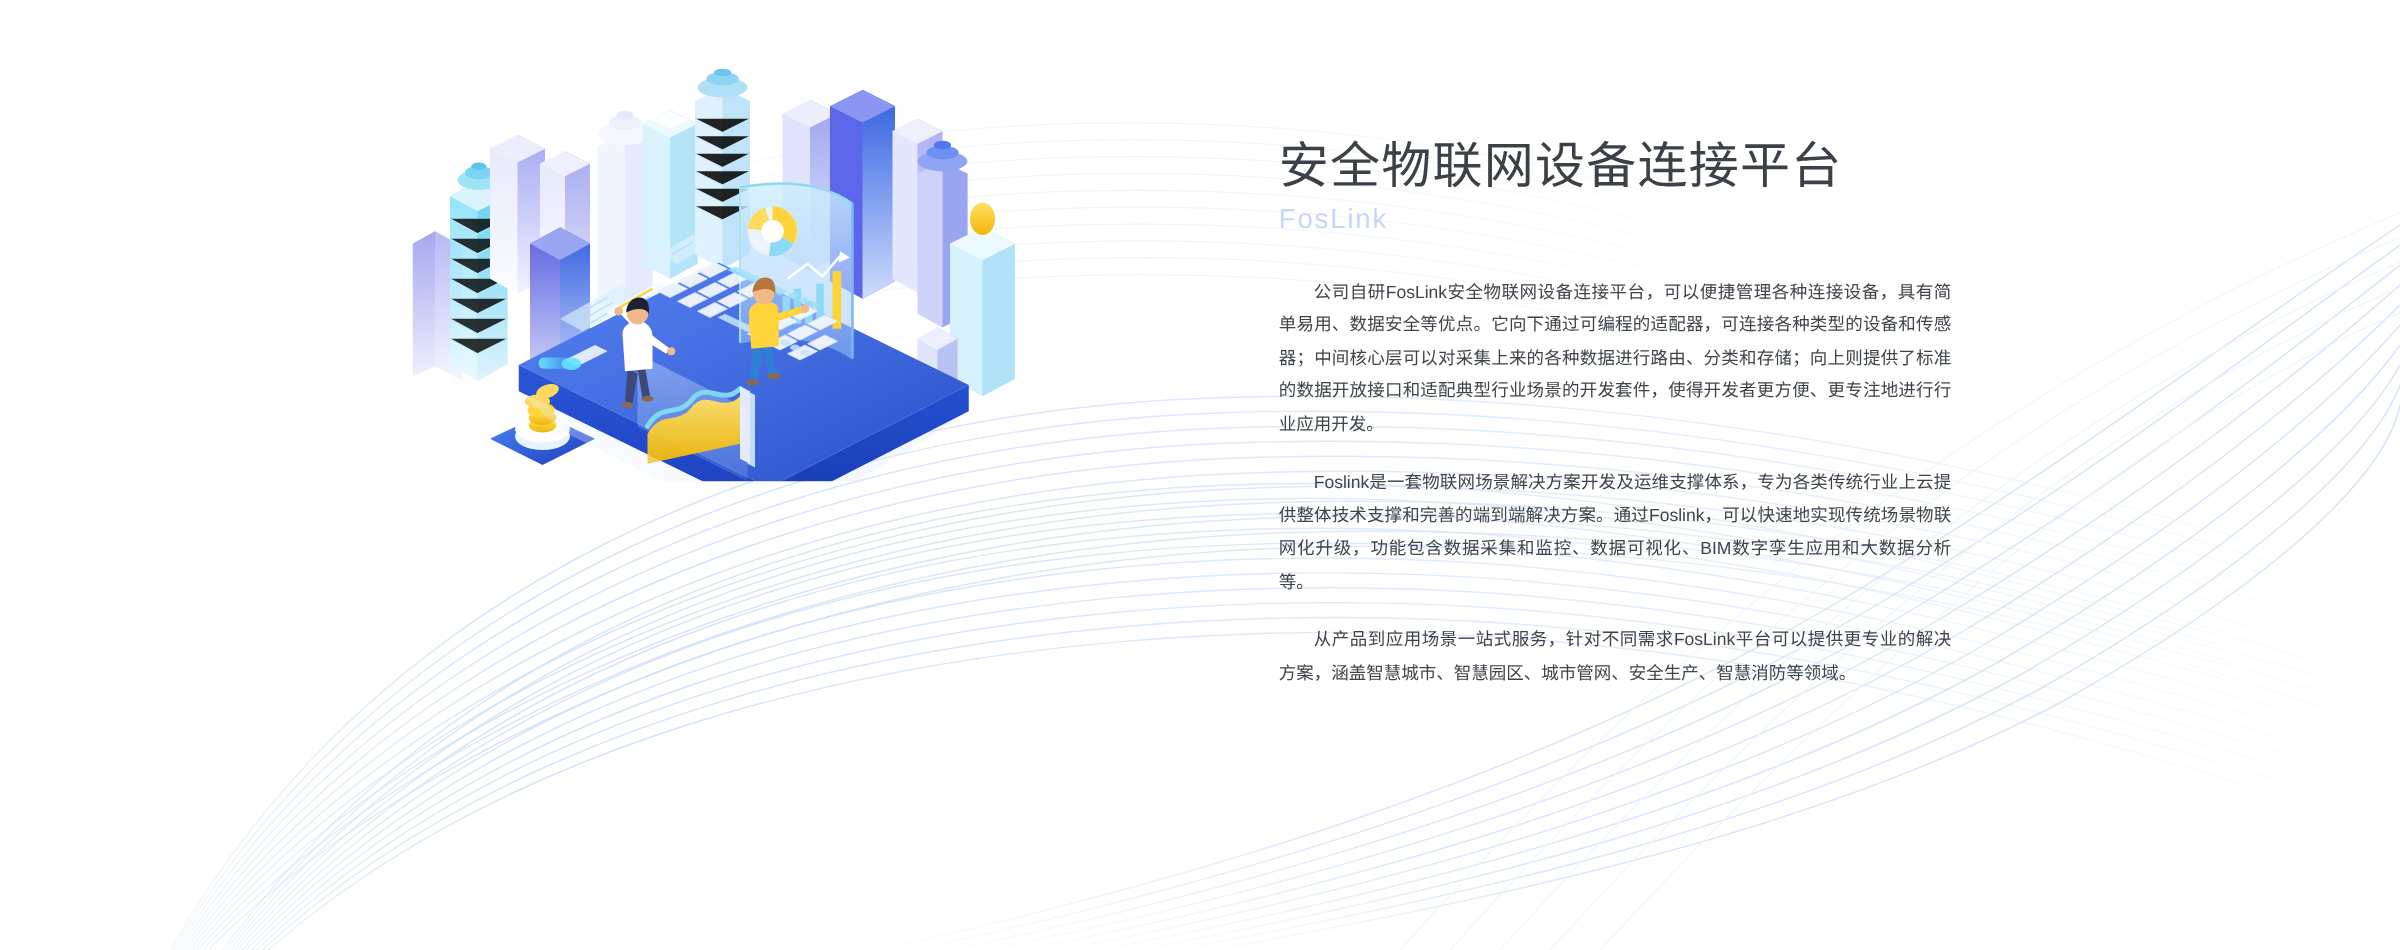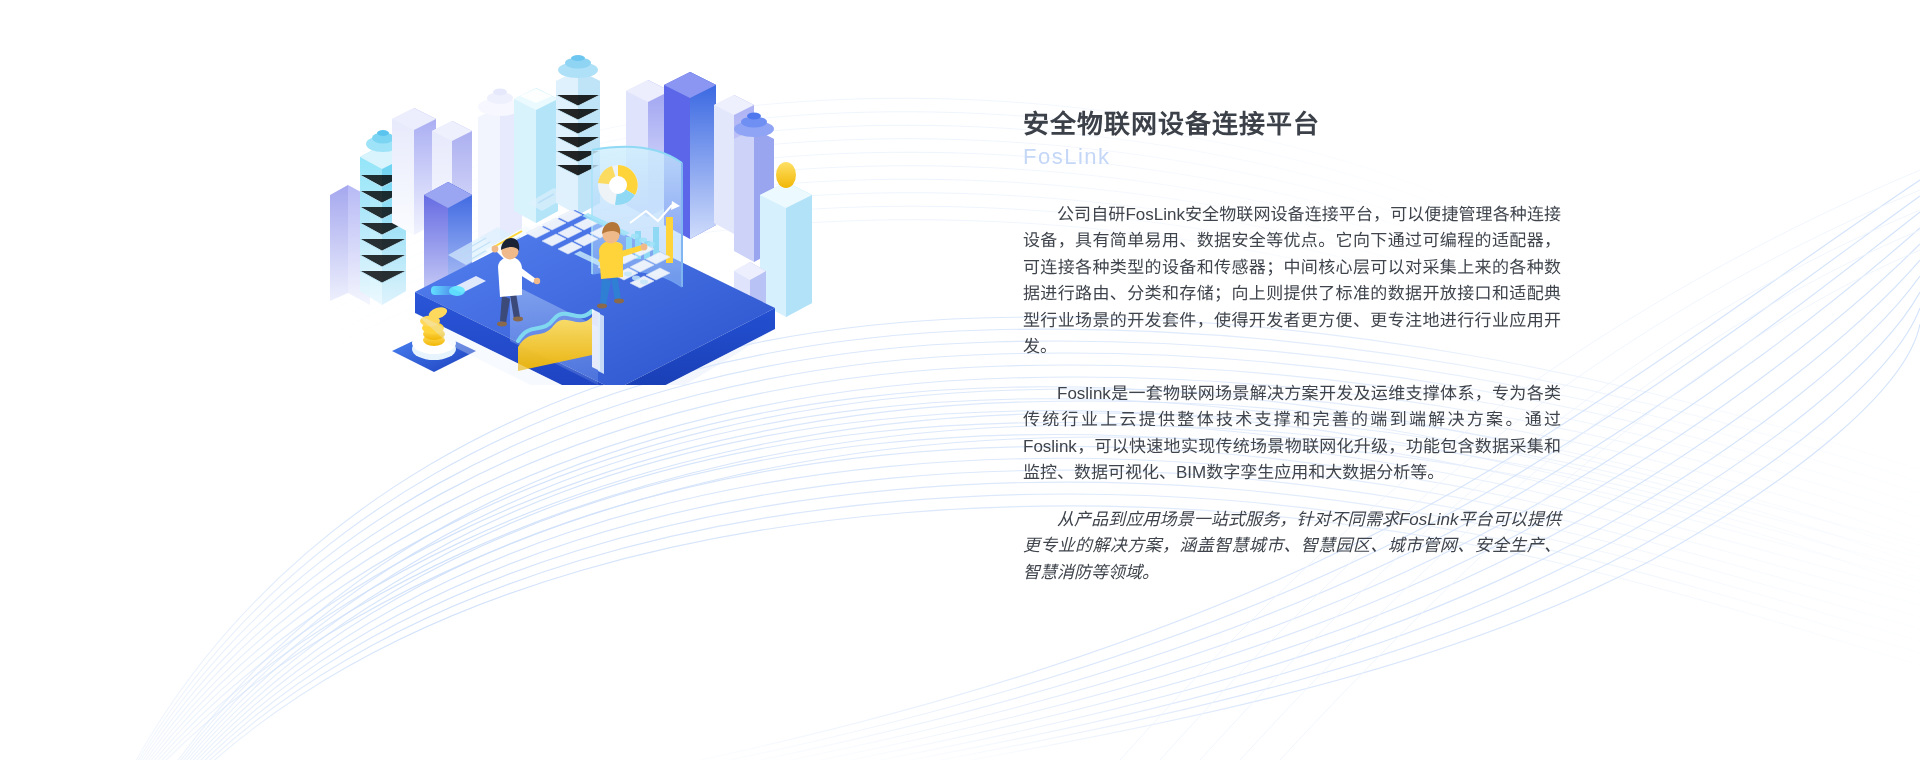--- a/index.html
+++ b/index.html
@@ -18,46 +18,46 @@
 
   
   .illustration{position:absolute;left:330px;top:55px;width:500px;height:330px;}
 
   
   .copy{
     position:absolute;left:1023px;top:108px;width:538px;
   }
   .title{
     margin:0;
-    font-size:26px;
-    font-weight:bold;
+    font-size:40px;
+    font-weight:normal;
     letter-spacing:1px;
     color:#3c4149;
     line-height:1.28;
     white-space:nowrap;
   }
   .subtitle{
     margin:2px 0 0 0;
     font-size:22px;
     font-weight:normal;
     letter-spacing:1.5px;
     color:#c5d7f7;
     line-height:1.3;
   }
   .body-copy{margin-top:30px;}
   .para{
     margin:0 0 20px 0;
-    font-size:17px;
+    font-size:14px;
     line-height:26.5px;
     color:#3f444c;
     text-align:justify;
     text-justify:inter-ideograph;
     text-indent:2em;
   }
-  .para:last-child{margin-bottom:0;font-style:italic;}
+  .para:last-child{margin-bottom:0;}
 </style>
 </head>
 <body>
 
 <div id="stage">
 
   <svg class="bg-waves" viewBox="0 0 1920 760" preserveAspectRatio="none" aria-hidden="true">
     <defs>
       <linearGradient id="wfadeL" x1="0" y1="0" x2="1" y2="0">
         <stop offset="0" stop-color="#cfe0fa" stop-opacity="0.15"></stop>

